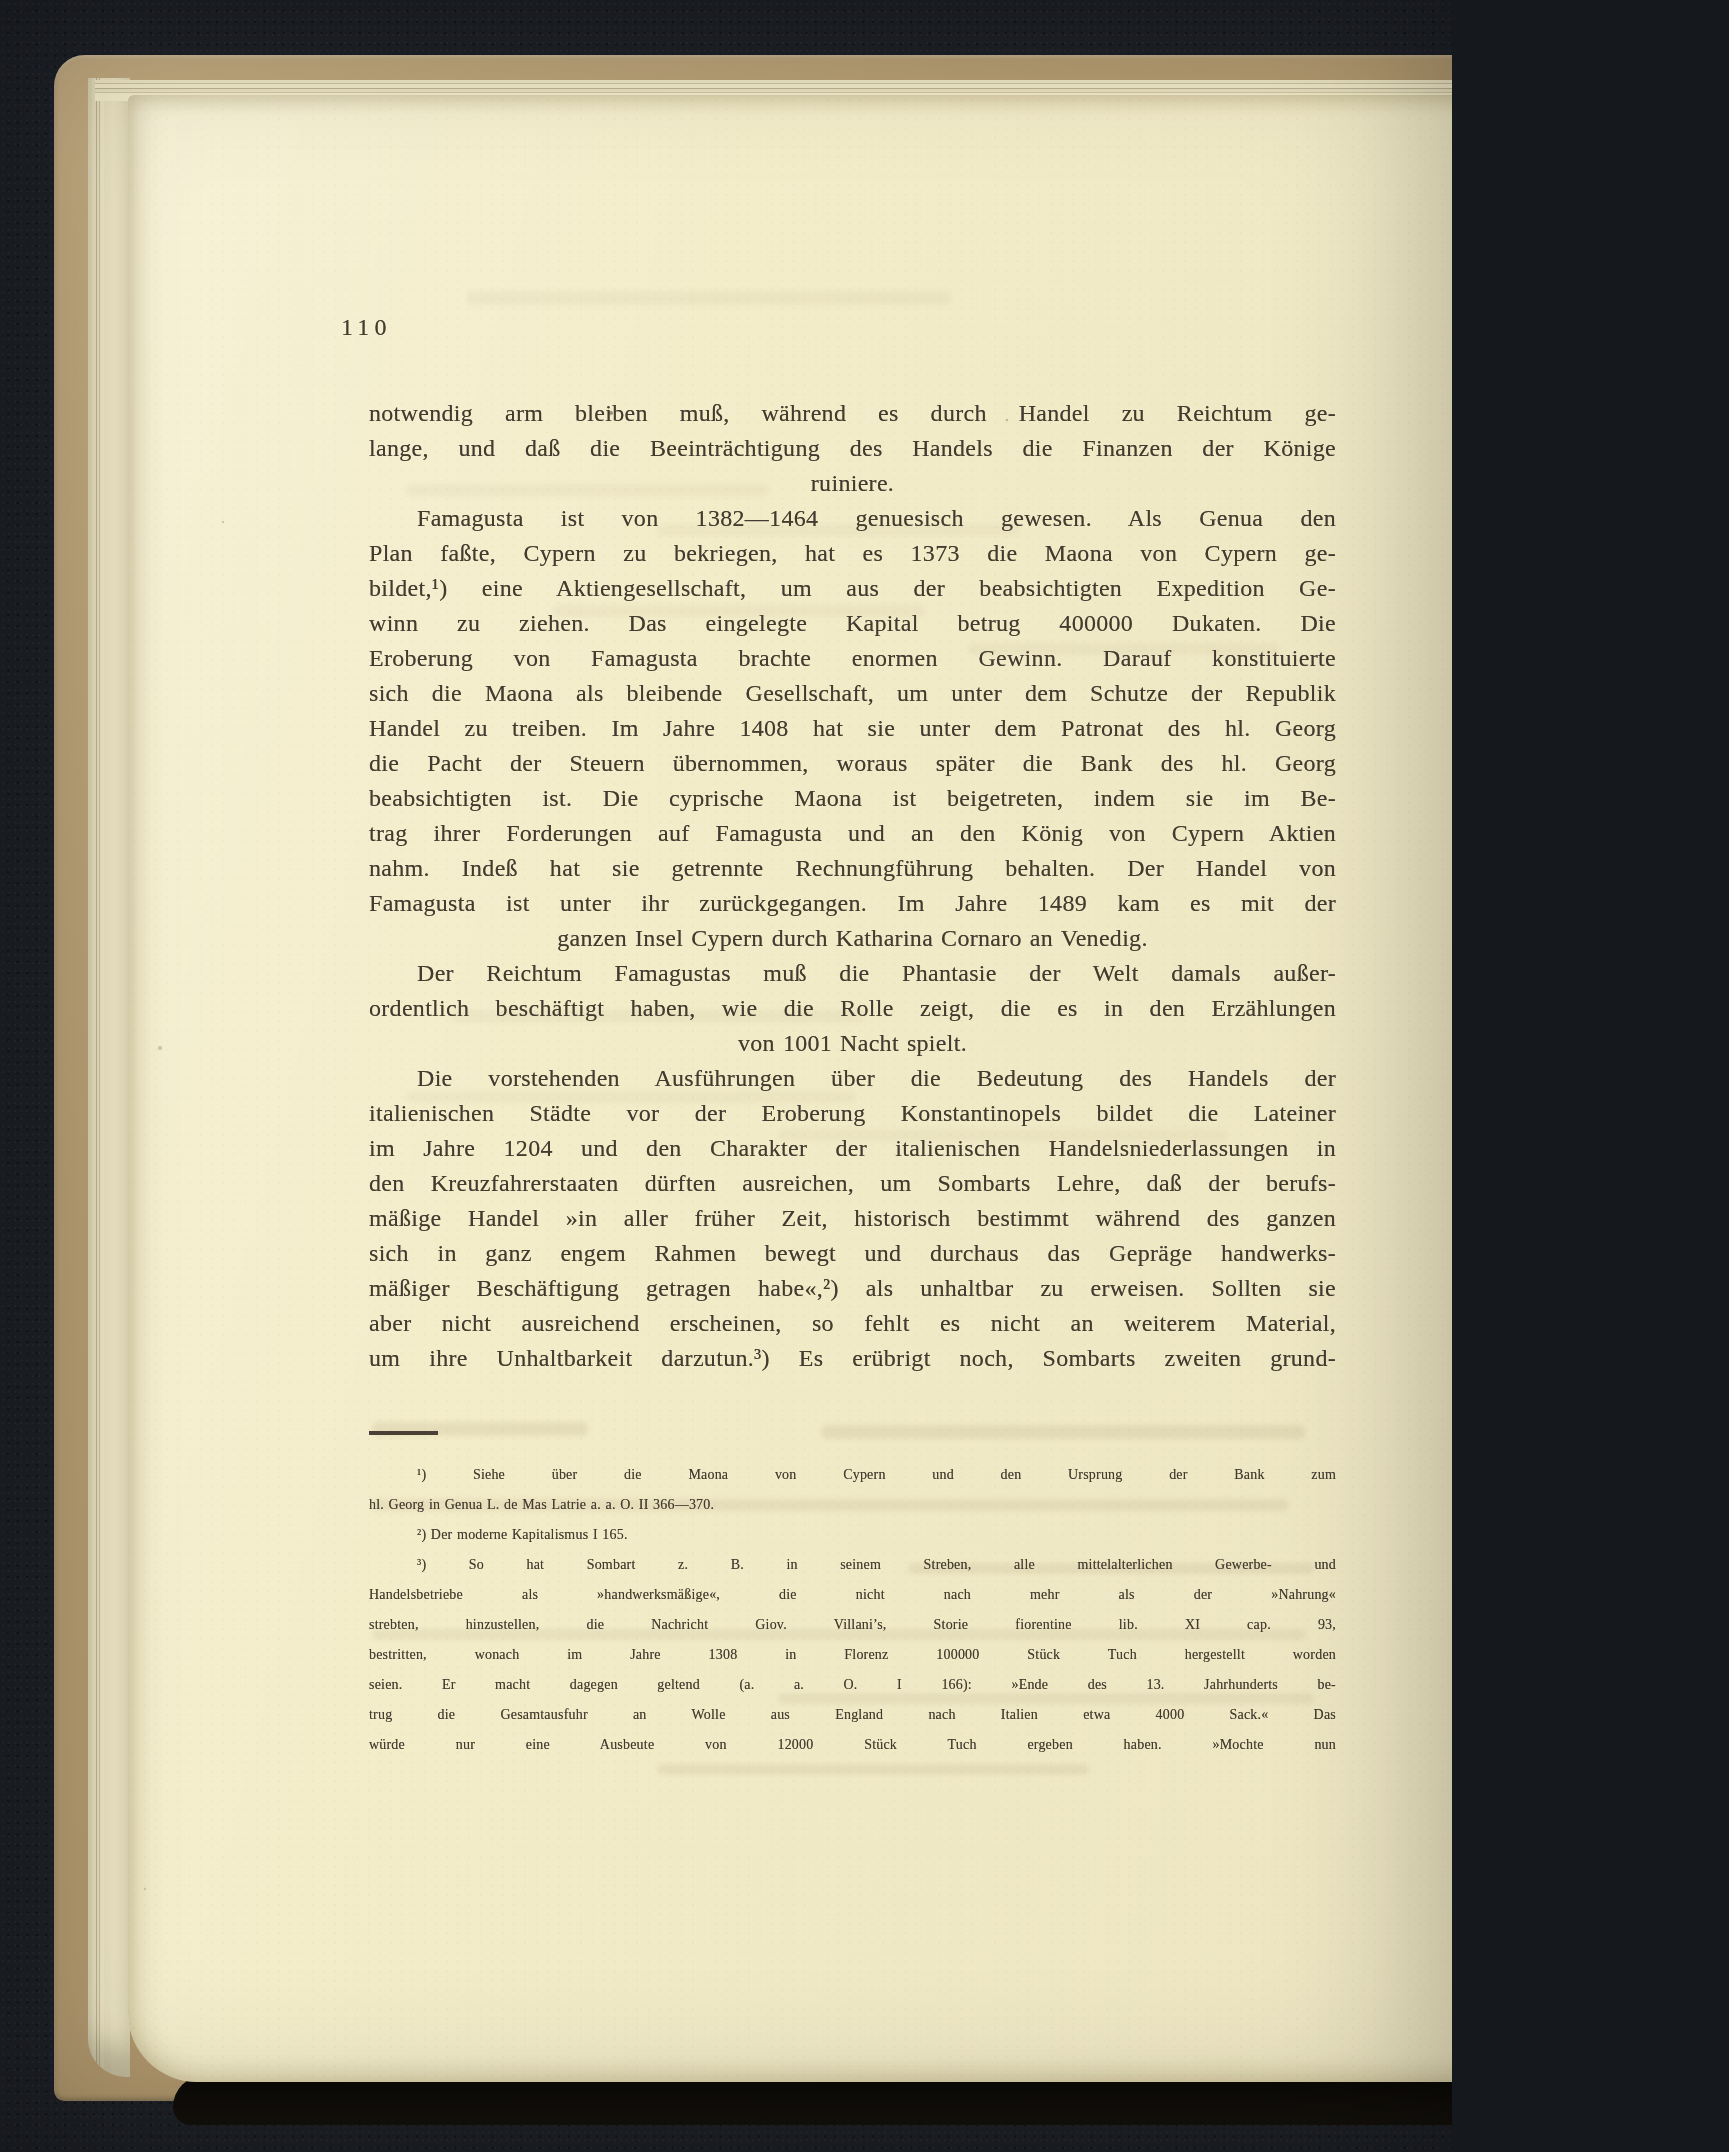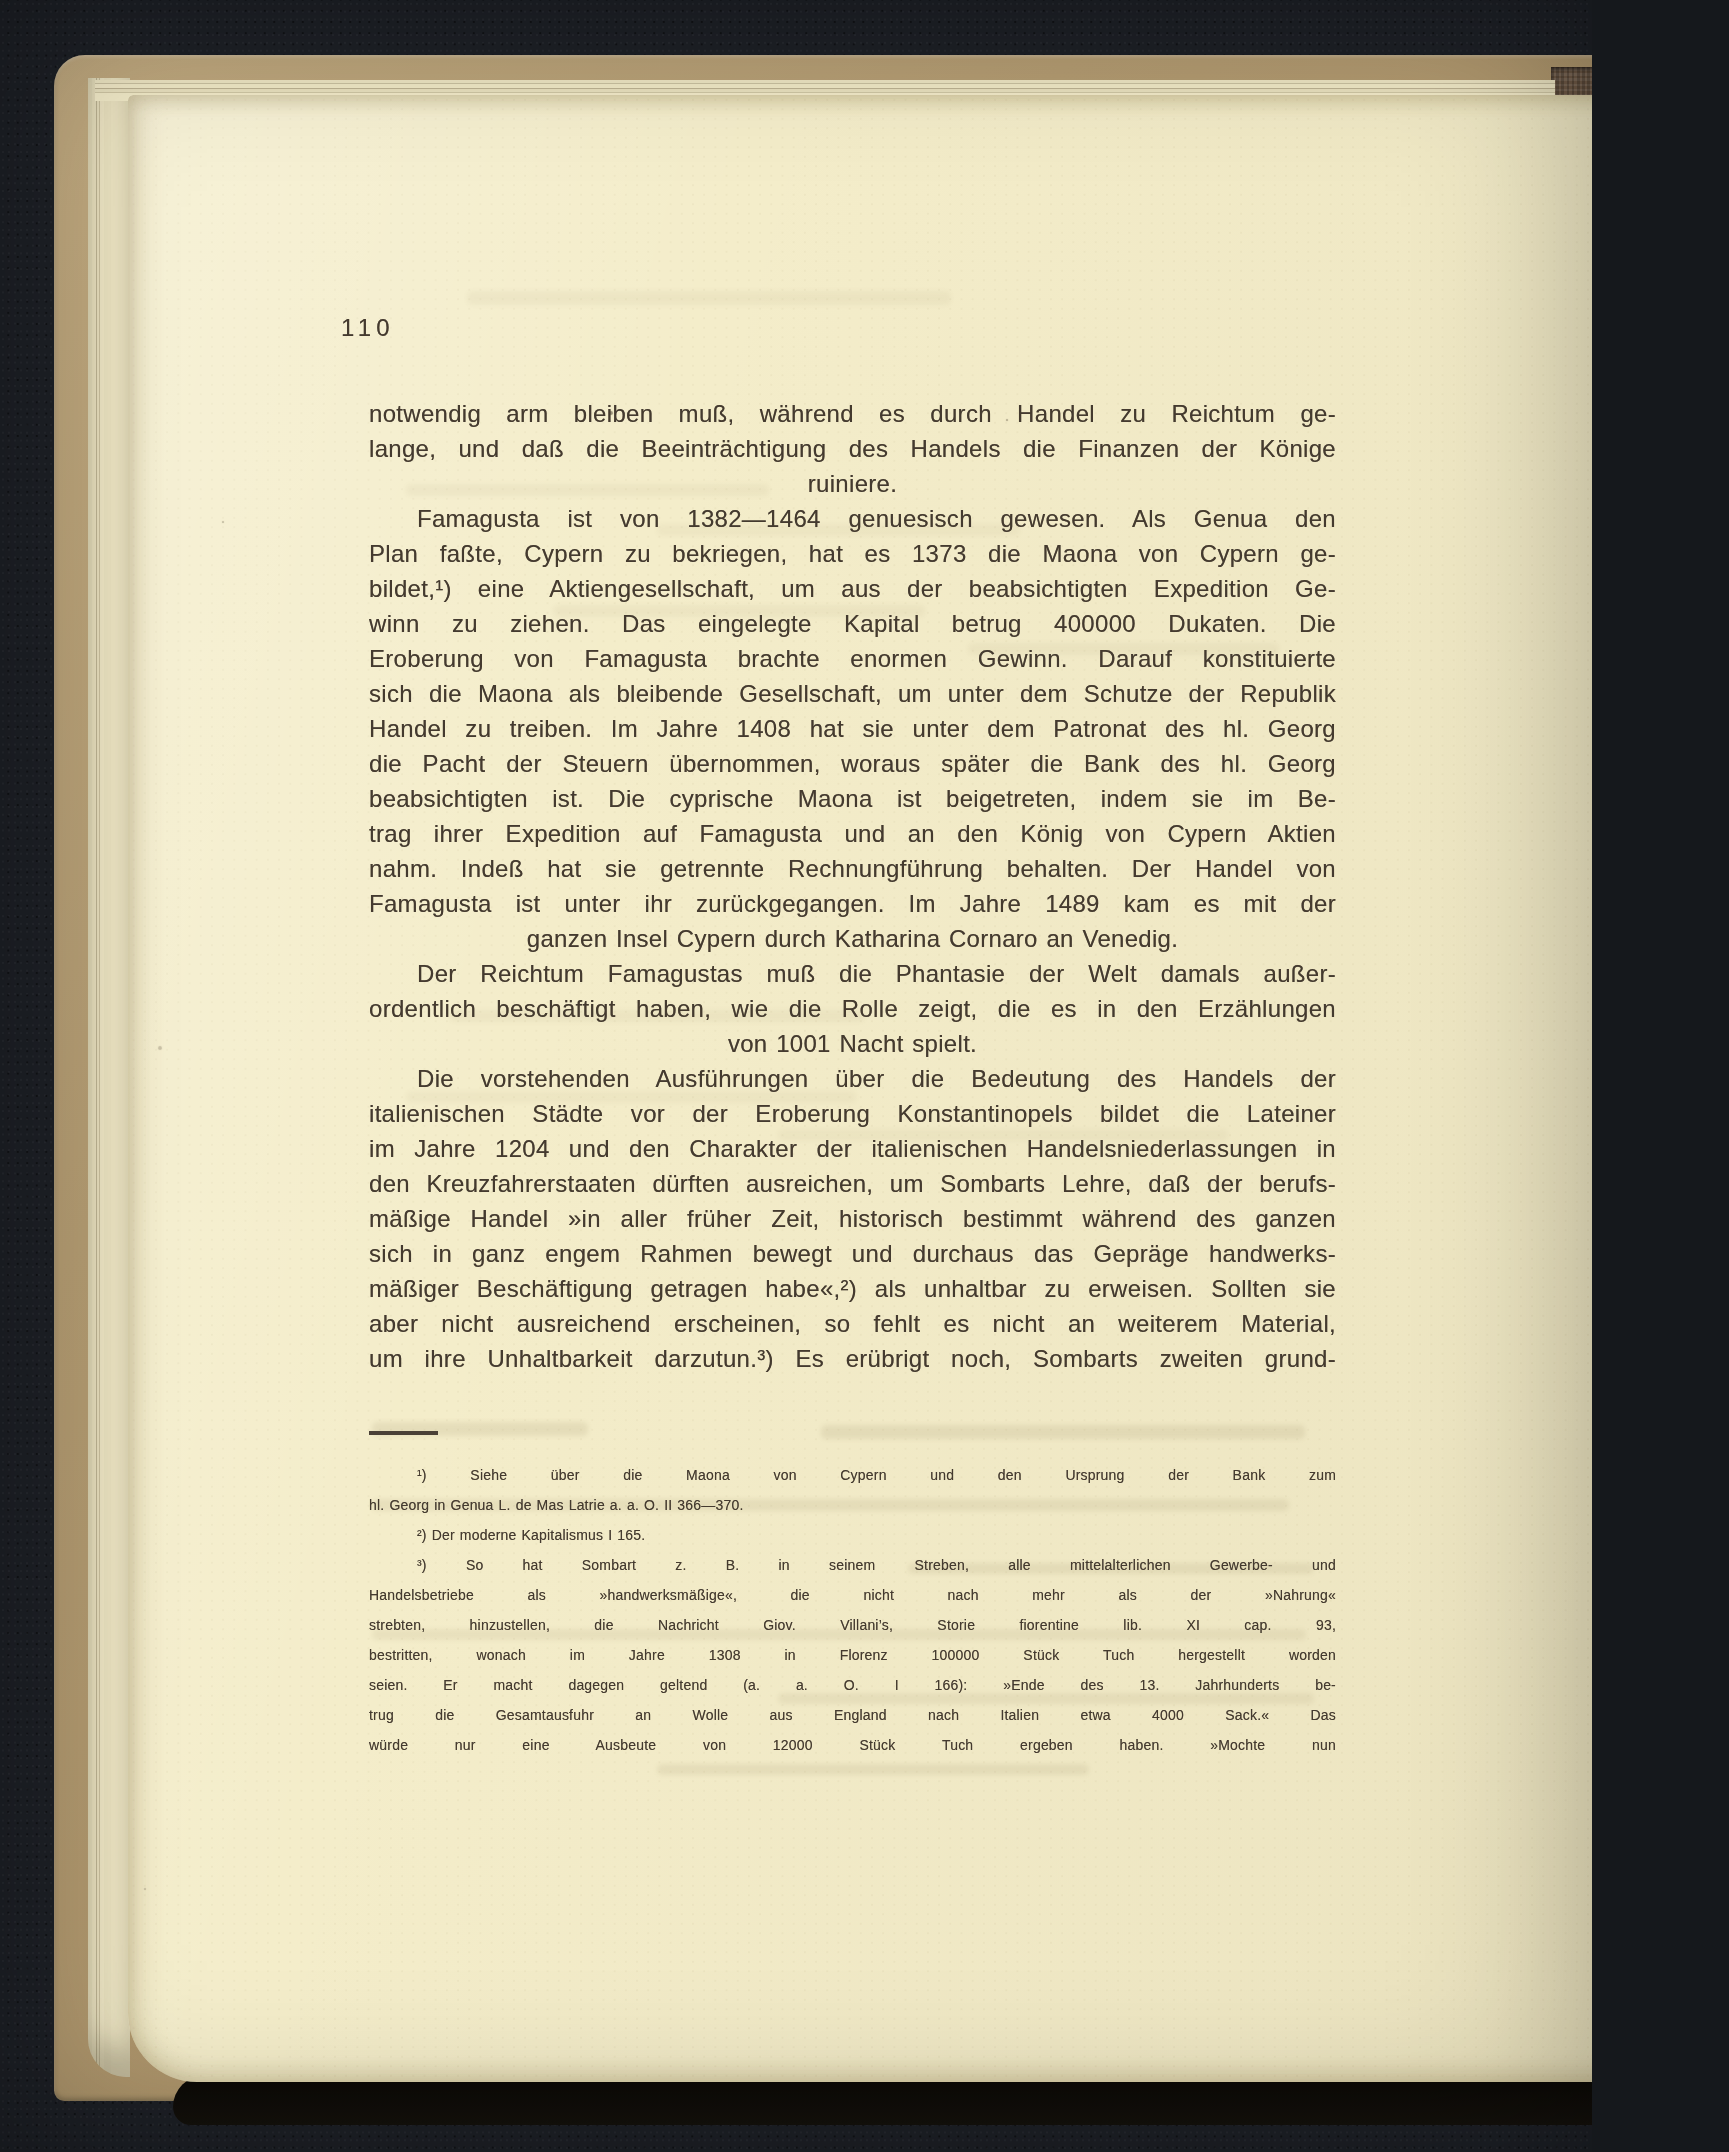--- a/index.html
+++ b/index.html
@@ -1,25 +1,25 @@
 <!DOCTYPE html>
 <html lang="de" style="font-size:14px"><head>
 <meta charset="utf-8">
 <title>Scanned book page</title>
 <style>
   html,body{margin:0;padding:0;background:#15181c;}
   .scene{
-    position:relative;width:1592px;height:2152px;overflow:hidden;
+    position:relative;width:1452px;height:2152px;overflow:hidden;
     background-color:#1d2026;
     background-image:
       radial-gradient(rgba(255,255,255,.035) 0.9px, transparent 1.2px),
       radial-gradient(rgba(0,0,0,.45) 0.9px, transparent 1.1px);
     background-size:6px 7.8px, 9.5px 11.2px;
     background-position:0 0, 3.5px 5.2px;
-    font-family:Liberation Sans, sans-serif;
+    font-family:Liberation Serif, serif;
   }
   .abs{position:absolute;}
   
   .board{
     left:54px;top:55px;width:1676px;height:2046px;z-index:1;
     background:linear-gradient(130deg,#c0a97f 0%,#b49c72 30%,#ab9268 70%,#a18a62 100%);
     border-radius:31px 0 0 10.4px;
     box-shadow:inset 0 1.7px 3.5px rgba(255,255,255,.25), inset 0 -2.6px 5.2px rgba(0,0,0,.25);
   }
   .cloth{
@@ -152,21 +152,21 @@
       <div class="tline">ruiniere.</div>
       <div class="tline ind just">Famagusta ist von 1382—1464 genuesisch gewesen. Als Genua den</div>
       <div class="tline just">Plan faßte, Cypern zu bekriegen, hat es 1373 die Maona von Cypern ge-</div>
       <div class="tline just">bildet,¹) eine Aktiengesellschaft, um aus der beabsichtigten Expedition Ge-</div>
       <div class="tline just">winn zu ziehen. Das eingelegte Kapital betrug 400000 Dukaten. Die</div>
       <div class="tline just">Eroberung von Famagusta brachte enormen Gewinn. Darauf konstituierte</div>
       <div class="tline just">sich die Maona als bleibende Gesellschaft, um unter dem Schutze der Republik</div>
       <div class="tline just">Handel zu treiben. Im Jahre 1408 hat sie unter dem Patronat des hl. Georg</div>
       <div class="tline just">die Pacht der Steuern übernommen, woraus später die Bank des hl. Georg</div>
       <div class="tline just">beabsichtigten ist. Die cyprische Maona ist beigetreten, indem sie im Be-</div>
-      <div class="tline just">trag ihrer Expedition auf Famagusta und an den König von Cypern Aktien</div>
+      <div class="tline just">trag ihrer Forderungen auf Famagusta und an den König von Cypern Aktien</div>
       <div class="tline just">nahm. Indeß hat sie getrennte Rechnungführung behalten. Der Handel von</div>
       <div class="tline just">Famagusta ist unter ihr zurückgegangen. Im Jahre 1489 kam es mit der</div>
       <div class="tline">ganzen Insel Cypern durch Katharina Cornaro an Venedig.</div>
       <div class="tline ind just">Der Reichtum Famagustas muß die Phantasie der Welt damals außer-</div>
       <div class="tline just">ordentlich beschäftigt haben, wie die Rolle zeigt, die es in den Erzählungen</div>
       <div class="tline">von 1001 Nacht spielt.</div>
       <div class="tline ind just">Die vorstehenden Ausführungen über die Bedeutung des Handels der</div>
       <div class="tline just">italienischen Städte vor der Eroberung Konstantinopels bildet die Lateiner</div>
       <div class="tline just">im Jahre 1204 und den Charakter der italienischen Handelsniederlassungen in</div>
       <div class="tline just">den Kreuzfahrerstaaten dürften ausreichen, um Sombarts Lehre, daß der berufs-</div>

